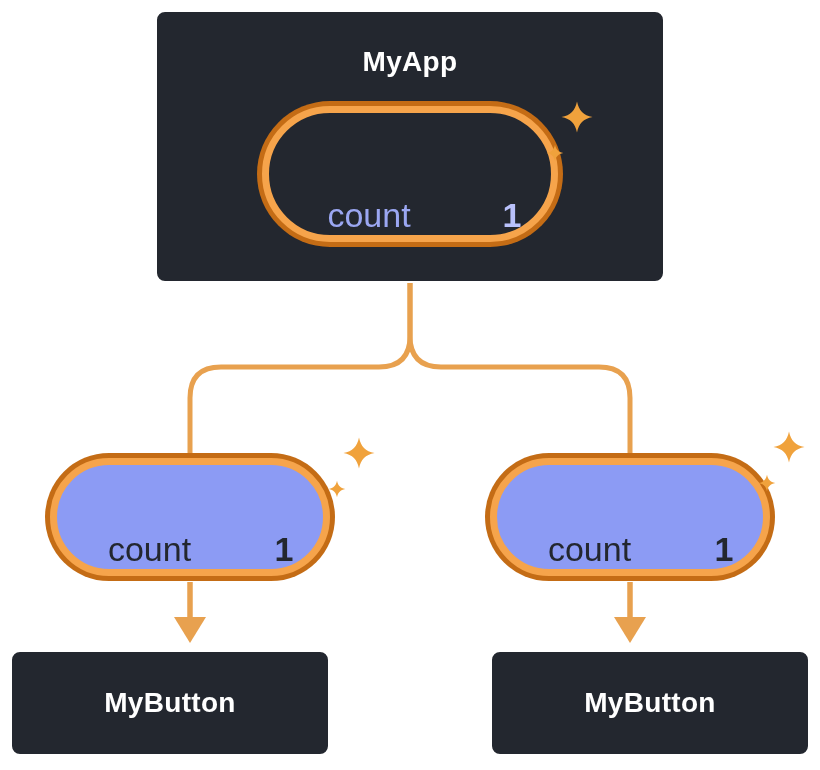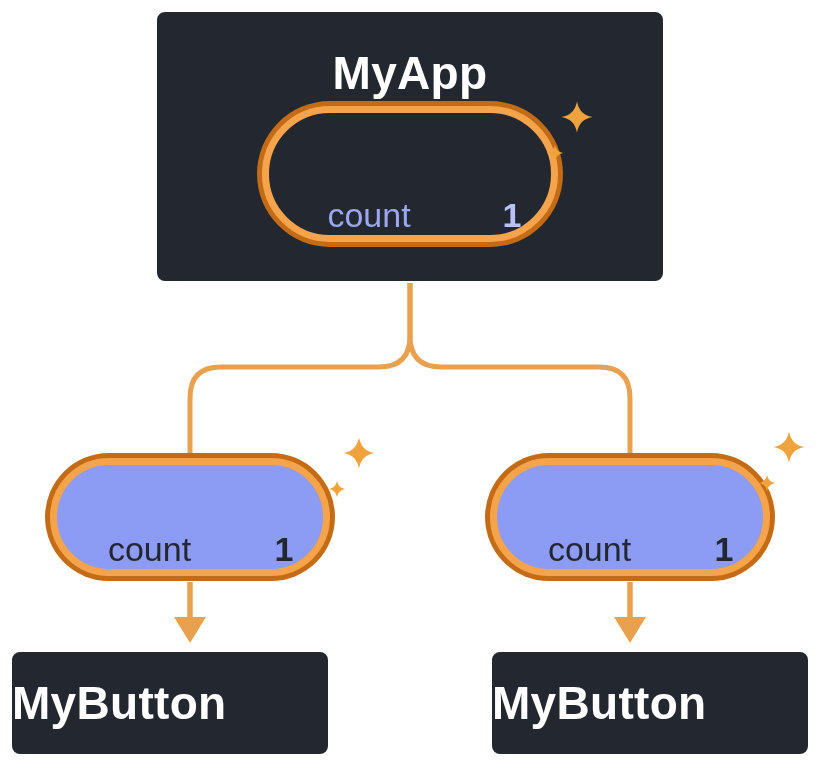--- a/index.html
+++ b/index.html
@@ -20,29 +20,29 @@
   #connectors path.branch { stroke: var(--connector, #E8A14F); stroke-width: 5; fill: none; }
   #connectors line.shaft { stroke: var(--connector, #E8A14F); stroke-width: 5.5; }
   #connectors polygon.head { fill: var(--connector, #E8A14F); }
 
   
   .node {
     position: absolute;
     background: var(--node-bg, #23272F);
     border: 2px solid #ffffff;
     border-radius: 10px;
-    display: flex; align-items: center; 
+    display: flex; align-items: center; justify-content: center;
   }
   #root-node {
     left: 155px; top: 10px; width: 510px; height: 273px;
     flex-direction: column; justify-content: flex-start; align-items: center;
   }
   .node-title {
     color: var(--node-text, #ffffff);
-    font-weight: 700; font-size: 46px; letter-spacing: .3px;
+    font-weight: 700; font-size: 28px; letter-spacing: .3px;
   }
   #root-title { margin-top: 34px; }
   #left-node  { left: 10px;  top: 650px; width: 320px; height: 106px; }
   #right-node { left: 490px; top: 650px; width: 320px; height: 106px; }
 
   
   .pill {
     position: absolute;
     display: flex; align-items: flex-end;
     border-radius: 999px;

